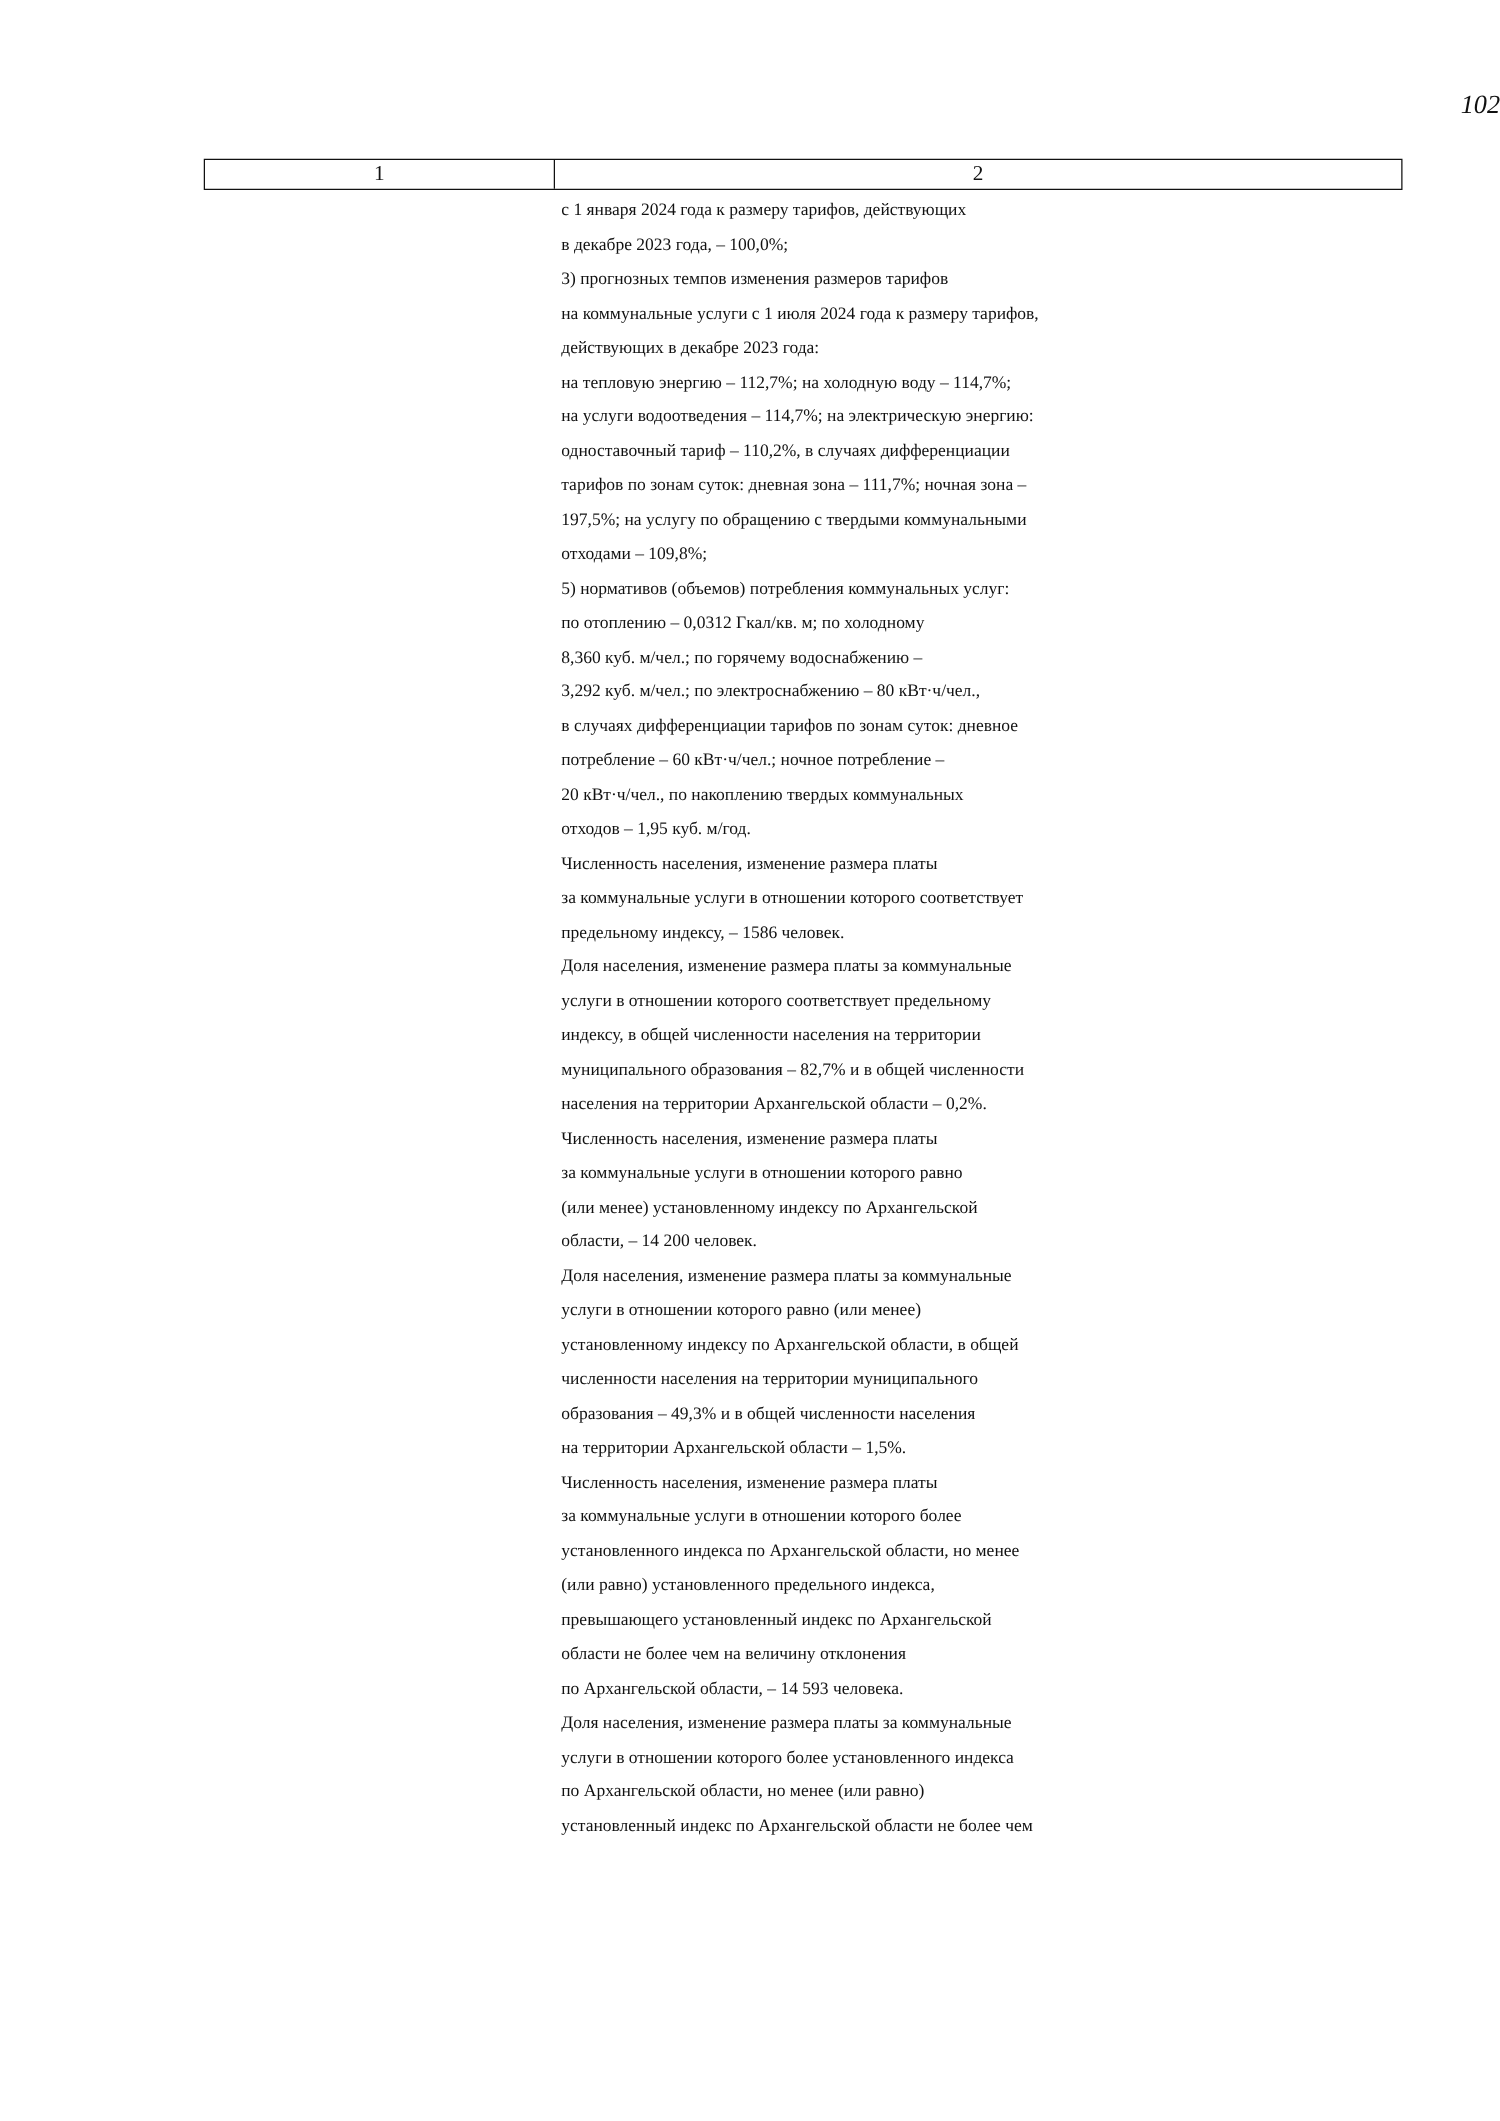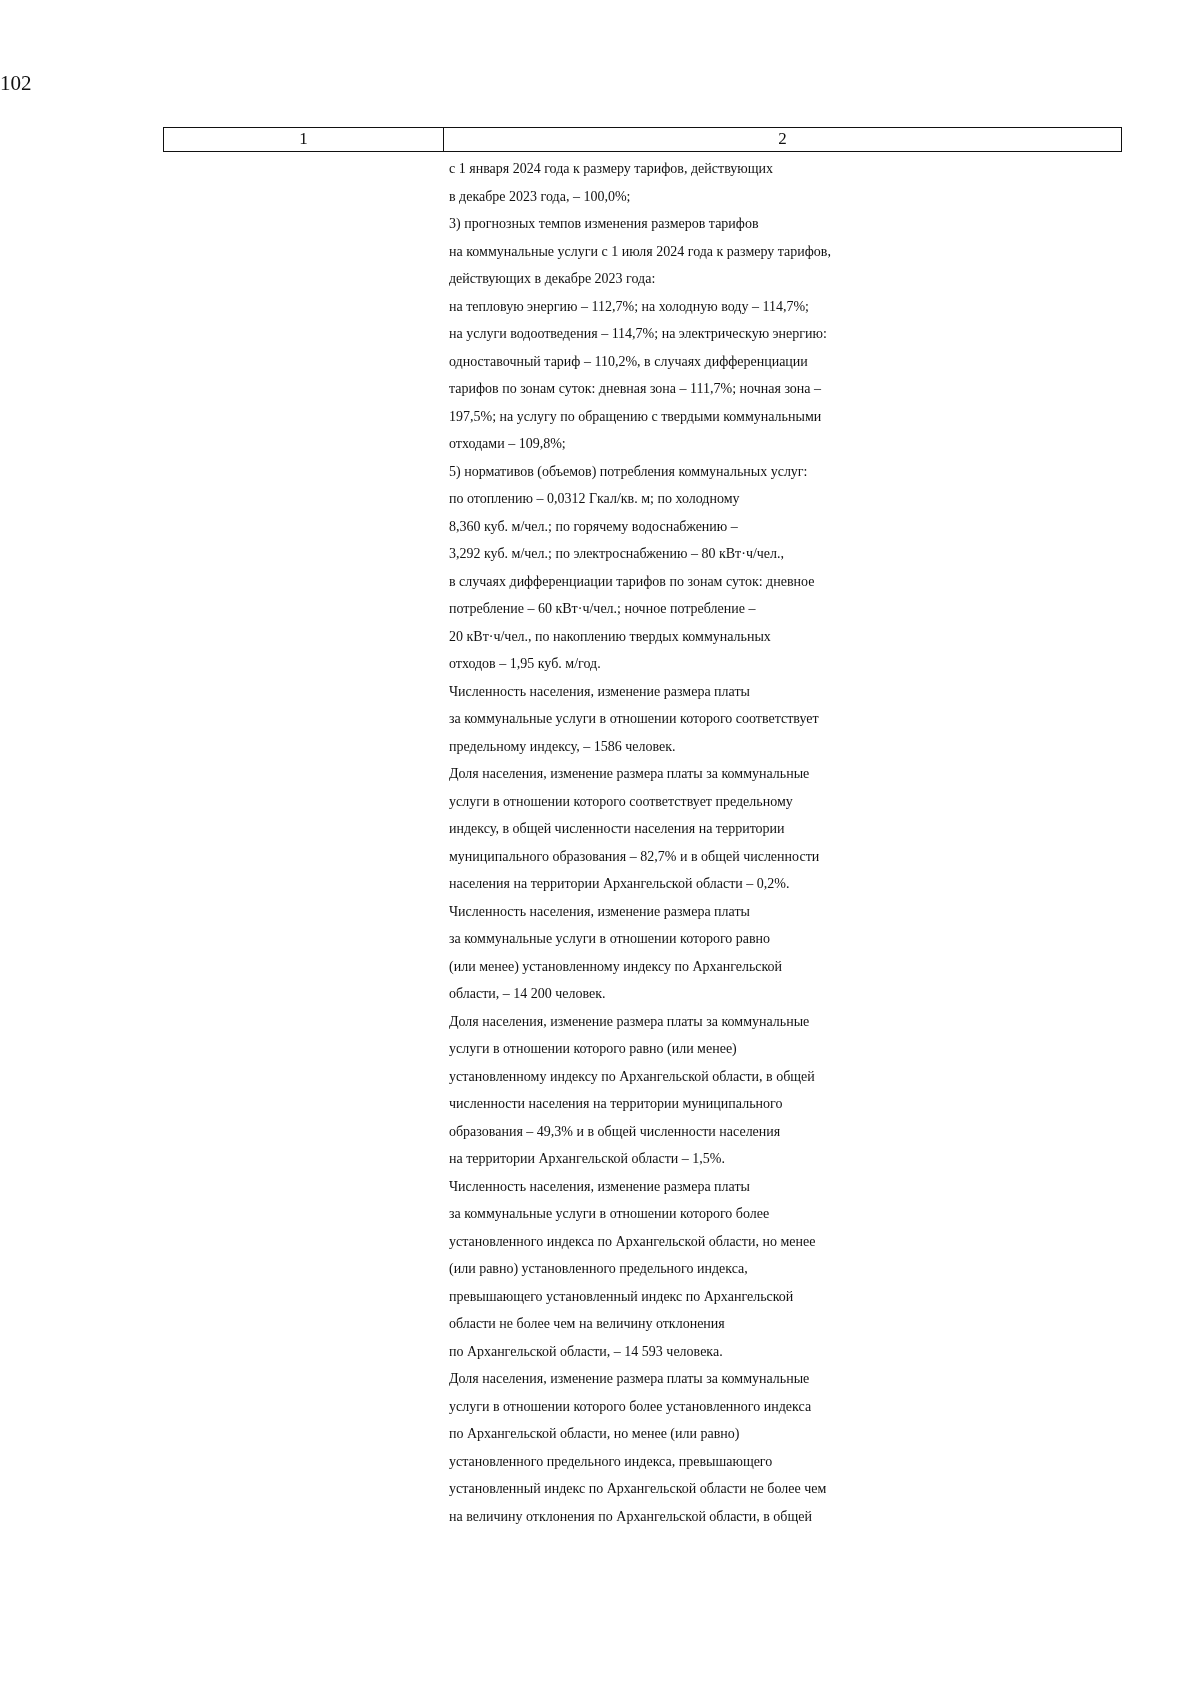--- a/index.html
+++ b/index.html
@@ -2,21 +2,21 @@
 <html><head>
 <meta charset="utf-8">
 <style>
   html, body { margin: 0; padding: 0; background: #ffffff; }
   body {
     width: 1200px; height: 1697px; position: relative; overflow: hidden;
     font-family: "Liberation Serif", "DejaVu Serif", serif; color: #111111;
   }
   .page-number {
     position: absolute; top: 70px; left: 0; width: 1200px;
-    text-align: left; font-size: 21px; line-height: 26px;
+    text-align: right; font-size: 21px; line-height: 26px; font-style: italic;
   }
   .header-table {
     position: absolute; top: 127px; left: 163px; width: 959px; height: 25px;
     border: 1.5px solid #111; box-sizing: border-box; display: flex;
   }
   .header-cell {
     font-size: 17px; line-height: 22px; text-align: center;
   }
   .header-cell.c1 { width: 279px; border-right: 1.5px solid #111; }
   .header-cell.c2 { flex: 1; }
@@ -77,16 +77,14 @@
     <span class="line">Численность населения, изменение размера платы</span>
     <span class="line">за коммунальные услуги в отношении которого более</span>
     <span class="line">установленного индекса по Архангельской области, но менее</span>
     <span class="line">(или равно) установленного предельного индекса,</span>
     <span class="line">превышающего установленный индекс по Архангельской</span>
     <span class="line">области не более чем на величину отклонения</span>
     <span class="line">по Архангельской области, – 14 593 человека.</span>
     <span class="line">Доля населения, изменение размера платы за коммунальные</span>
     <span class="line">услуги в отношении которого более установленного индекса</span>
     <span class="line">по Архангельской области, но менее (или равно)</span>
-    <span class="line">установленного предельного индекса, превышающего</span>
     <span class="line">установленный индекс по Архангельской области не более чем</span>
-    <span class="line">на величину отклонения по Архангельской области, в общей</span>
   </div>
 
 </body></html>

